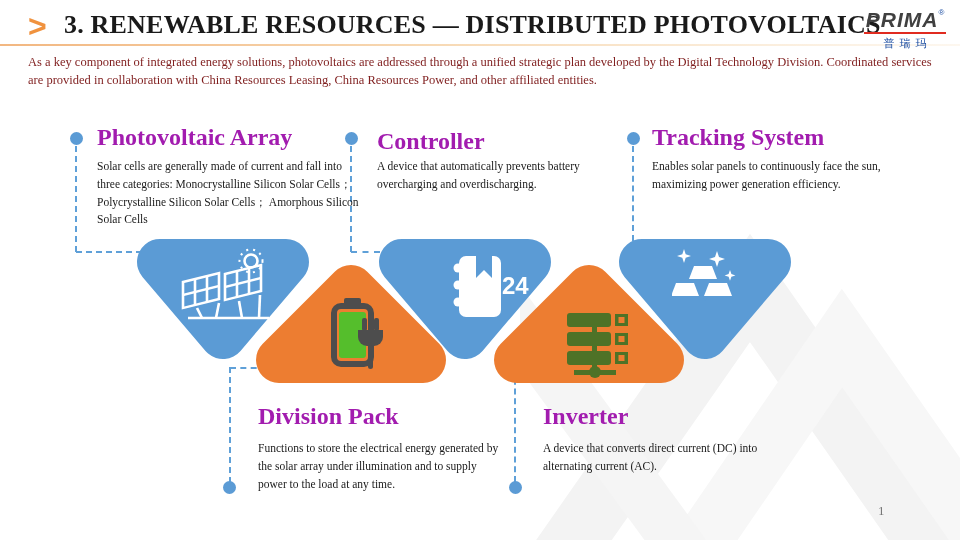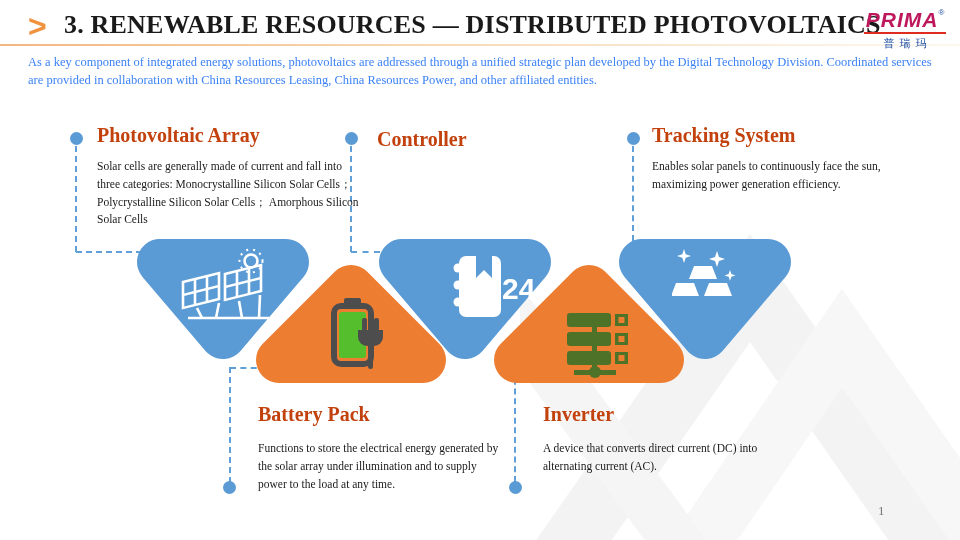--- a/index.html
+++ b/index.html
@@ -14,33 +14,33 @@
   #chevron{left:28px;top:10px;font-family:"Liberation Sans",sans-serif;
     font-weight:900;font-size:32px;color:#F0923E;line-height:32px;}
   #page-title{left:64px;top:10px;width:790px;font-size:26px;font-weight:bold;
     letter-spacing:.2px;white-space:nowrap;}
   #header-rule{left:0;top:44px;width:960px;height:2px;
     background:linear-gradient(to right,#f2b781,#f7d9b4 45%,#fbeedd 80%,#fdf7ef);}
   
   #logo{left:862px;top:8px;width:86px;text-align:center;
     font-family:"Liberation Sans",sans-serif;}
   #logo-name{display:inline-block;font-size:21px;font-weight:900;font-style:italic;
-    color:#be185d;letter-spacing:1px;line-height:24px;}
+    color:#404040;letter-spacing:1px;line-height:24px;}
   #logo-reg{font-size:8px;vertical-align:top;color:#1E4FA3;font-style:normal;}
   #logo-rule{height:2px;background:#E02B20;margin:0 2px 2px 2px;}
   #logo-sub{font-size:11px;color:#1E4FA3;letter-spacing:5px;padding-left:5px;}
 
   
-  #intro{left:28px;top:54px;width:908px;font-size:12.5px;line-height:1.42;color:#3b82f6;}
+  #intro{left:28px;top:54px;width:908px;font-size:12.5px;line-height:1.42;color:#7f1d1d;}
 
   
   #watermark{left:520px;top:230px;width:440px;height:310px;pointer-events:none;}
 
   
-  .sec-title{font-size:20px;font-weight:bold;color:#c2410c;white-space:nowrap;}
+  .sec-title{font-size:24px;font-weight:bold;color:#a21caf;white-space:nowrap;}
   .sec-text{font-size:11.5px;line-height:1.55;color:#1a1a1a;}
   #pv-title{left:97px;top:124px;}
   #pv-text{left:97px;top:158px;width:262px;}
   #ctrl-title{left:377px;top:128px;}
   #ctrl-text{left:377px;top:158px;width:236px;}
   #trk-title{left:652px;top:124px;}
   #trk-text{left:652px;top:158px;width:240px;}
   #bat-title{left:258px;top:403px;}
   #bat-text{left:258px;top:440px;width:250px;}
   #inv-title{left:543px;top:403px;}
@@ -66,21 +66,21 @@
   #tri-pv{left:134px;top:238px;}
   #tri-ctrl{left:376px;top:238px;}
   #tri-trk{left:616px;top:238px;}
   #tri-bat{left:256px;top:262px;}
   #tri-inv{left:494px;top:262px;}
 
   
   #icon-pv{left:175px;top:248px;}
   #icon-ctrl{left:443px;top:254px;}
   #ctrl-badge{left:502px;top:272px;color:#fff;font-family:"Liberation Sans",sans-serif;
-    font-weight:bold;font-size:30px;}
+    font-weight:bold;font-size:24px;}
   #icon-bat{left:323px;top:297px;}
   #icon-inv{left:565px;top:313px;}
   #icon-trk{left:672px;top:248px;}
 
   
   #page-num{left:878px;top:503px;font-size:13px;color:#777;}
 </style>
 </head>
 <body>
 
@@ -212,25 +212,26 @@
       <path d="M12,1 l1.7,5.3 L19,8 l-5.3,1.7 L12,15 l-1.7,-5.3 L5,8 l5.3,-1.7 Z"></path>
       <path d="M45,-1 l2,6 l6,2 l-6,2 l-2,6 l-2,-6 l-6,-2 l6,-2 Z" transform="translate(0,4)"></path>
       <path d="M58,22 l1.4,4 l4,1.4 l-4,1.4 l-1.4,4 l-1.4,-4 l-4,-1.4 l4,-1.4 Z"></path>
     </g>
   </svg>
 
   <div id="pv-title" class="abs sec-title">Photovoltaic Array</div>
   <div id="pv-text" class="abs sec-text">Solar cells are generally made of current and fall into three categories: Monocrystalline Silicon Solar Cells；Polycrystalline Silicon Solar Cells； Amorphous Silicon Solar Cells</div>
 
   <div id="ctrl-title" class="abs sec-title">Controller</div>
+  <div id="ctrl-text" class="abs sec-text">A device that automatically prevents battery overcharging and overdischarging.</div>
 
   <div id="trk-title" class="abs sec-title">Tracking System</div>
   <div id="trk-text" class="abs sec-text">Enables solar panels to continuously face the sun, maximizing power generation efficiency.</div>
 
-  <div id="bat-title" class="abs sec-title">Battery Pack</div>
+  <div id="bat-title" class="abs sec-title">Division Pack</div>
   <div id="bat-text" class="abs sec-text">Functions to store the electrical energy generated by the solar array under illumination and to supply power to the load at any time.</div>
 
   <div id="inv-title" class="abs sec-title">Inverter</div>
   <div id="inv-text" class="abs sec-text">A device that converts direct current (DC) into alternating current (AC).</div>
 
   <div id="page-num" class="abs">1</div>
 
 </div>
 
 </body></html>

